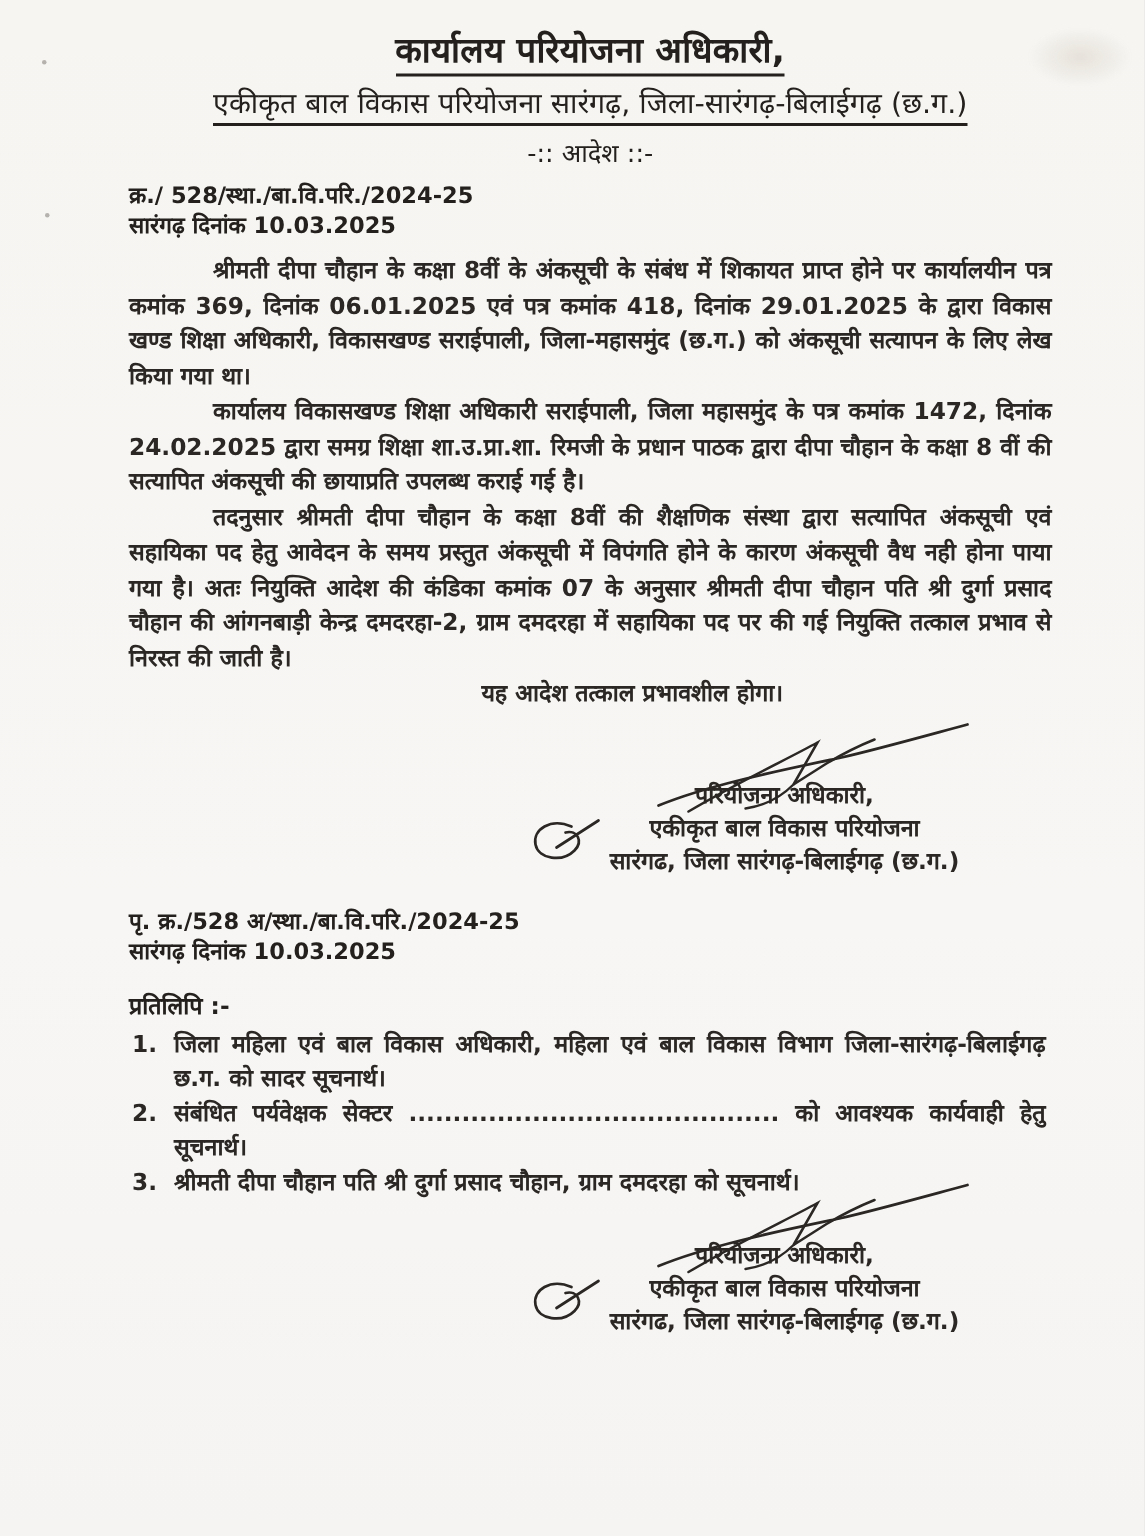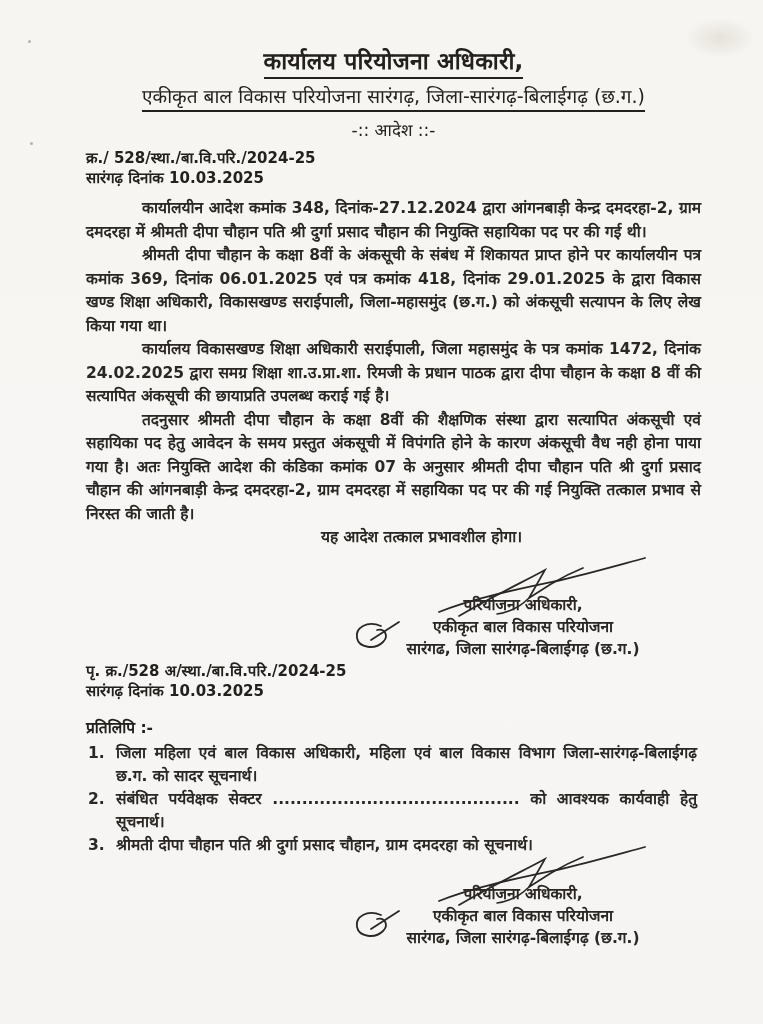--- a/index.html
+++ b/index.html
@@ -20,21 +20,21 @@
   .smudge {
     position: absolute;
     top: 18px; right: 8px;
     width: 70px; height: 40px;
     background: radial-gradient(ellipse at center, rgba(160,140,110,0.18), rgba(160,140,110,0) 70%);
     filter: blur(1px);
     pointer-events: none;
   }
   .content {
     position: relative;
-    padding: 44px 62px 0 86px;
+    padding: 16px 62px 0 86px;
   }
   header { text-align: center; }
   .h1 {
     display: inline-block;
     font-size: 23px;
     font-weight: 700;
     border-bottom: 2.5px solid #23201d;
     padding-bottom: 1px;
     letter-spacing: 0.2px;
   }
@@ -92,21 +92,21 @@
     pointer-events: none;
   }
   .sig-loop {
     position: absolute;
     top: 22px;
     left: -22px;
     width: 54px;
     height: 40px;
     pointer-events: none;
   }
-  .ref-bottom { margin-top: 0; text-align: center; }
+  .ref-bottom { margin-top: 18px; text-align: center; }
   .copy-title {
     font-size: 15.5px;
     font-weight: 700;
     margin-top: 16px;
   }
   .copy-list { margin-top: 4px; }
   .copy-item {
     display: flex;
     font-size: 15.5px;
     font-weight: 600;
@@ -137,21 +137,20 @@
       <div class="h2wrap"><span class="h2">एकीकृत बाल विकास परियोजना सारंगढ़, जिला-सारंगढ़-बिलाईगढ़ (छ.ग.)</span></div>
       <div class="order-title">-:: आदेश ::-</div>
     </header>
 
     <div class="ref-row">
       <span>क्र./ 528/स्था./बा.वि.परि./2024-25</span>
       <span>सारंगढ़ दिनांक 10.03.2025</span>
     </div>
 
     <div class="body-text">
-      <p>कार्यालयीन आदेश कमांक 348, दिनांक-27.12.2024 द्वारा आंगनबाड़ी केन्द्र दमदरहा-2, ग्राम दमदरहा में श्रीमती दीपा चौहान पति श्री दुर्गा प्रसाद चौहान की नियुक्ति सहायिका पद पर की गई थी।</p>
       <p>श्रीमती दीपा चौहान के कक्षा 8वीं के अंकसूची के संबंध में शिकायत प्राप्त होने पर कार्यालयीन पत्र कमांक 369, दिनांक 06.01.2025 एवं पत्र कमांक 418, दिनांक 29.01.2025 के द्वारा विकास खण्ड शिक्षा अधिकारी, विकासखण्ड सराईपाली, जिला-महासमुंद (छ.ग.) को अंकसूची सत्यापन के लिए लेख किया गया था।</p>
       <p>कार्यालय विकासखण्ड शिक्षा अधिकारी सराईपाली, जिला महासमुंद के पत्र कमांक 1472, दिनांक 24.02.2025 द्वारा समग्र शिक्षा शा.उ.प्रा.शा. रिमजी के प्रधान पाठक द्वारा दीपा चौहान के कक्षा 8 वीं की सत्यापित अंकसूची की छायाप्रति उपलब्ध कराई गई है।</p>
       <p>तदनुसार श्रीमती दीपा चौहान के कक्षा 8वीं की शैक्षणिक संस्था द्वारा सत्यापित अंकसूची एवं सहायिका पद हेतु आवेदन के समय प्रस्तुत अंकसूची में विपंगति होने के कारण अंकसूची वैध नही होना पाया गया है। अतः नियुक्ति आदेश की कंडिका कमांक 07 के अनुसार श्रीमती दीपा चौहान पति श्री दुर्गा प्रसाद चौहान की आंगनबाड़ी केन्द्र दमदरहा-2, ग्राम दमदरहा में सहायिका पद पर की गई नियुक्ति तत्काल प्रभाव से निरस्त की जाती है।</p>
       <p class="no-justify">यह आदेश तत्काल प्रभावशील होगा।</p>
     </div>
 
     <div class="sig-block sig-1">
       <svg class="sig-scribble" viewBox="0 0 220 70" fill="none" xmlns="http://www.w3.org/2000/svg">
         <path d="M6 58 C 40 44, 90 34, 128 26 C 150 21, 175 14, 212 4" stroke="#2a2724" stroke-width="1.8" stroke-linecap="round"></path>
         <path d="M26 62 C 60 42, 90 28, 112 16 L 96 44 L 118 30 C 128 24, 140 18, 150 14" stroke="#2a2724" stroke-width="1.7" stroke-linecap="round"></path>

